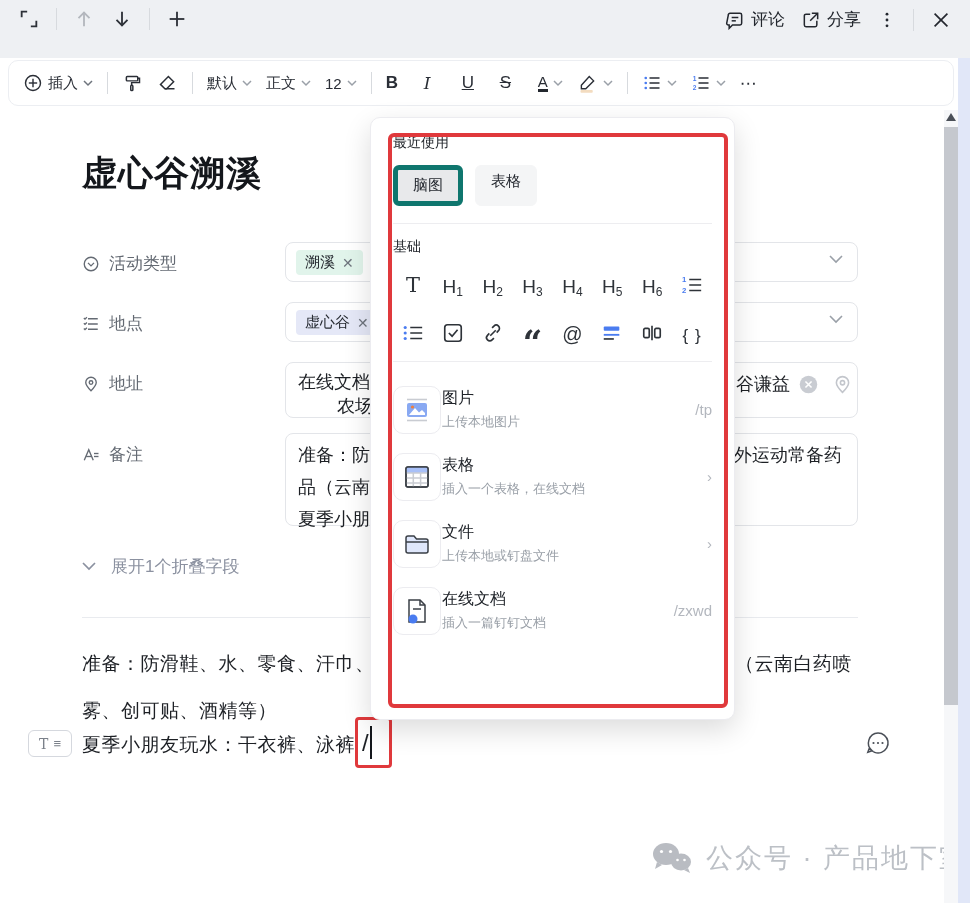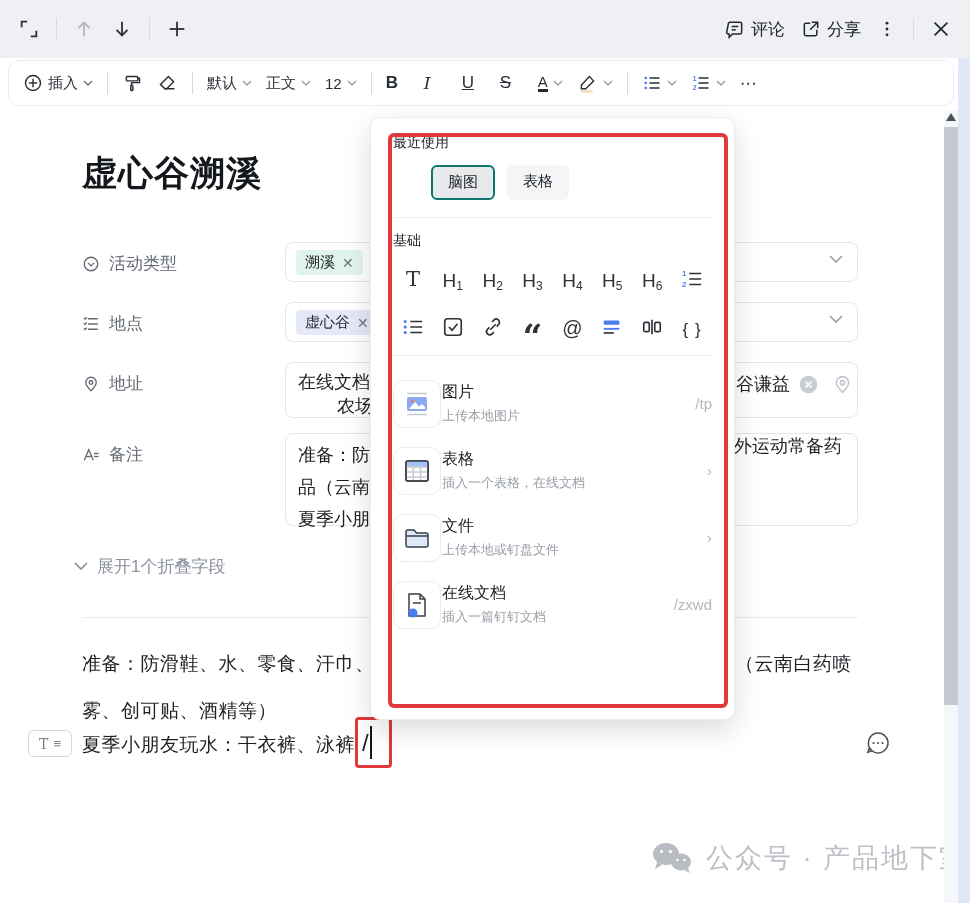--- a/index.html
+++ b/index.html
@@ -2,21 +2,21 @@
 <html><head>
 <meta charset="utf-8">
 <style>
   * { margin:0; padding:0; box-sizing:border-box; }
   html,body { width:970px; height:903px; overflow:hidden;
     font-family:"Liberation Sans", sans-serif; background:#fff; color:#23272e; }
   .abs { position:absolute; }
 
   
   #topbar { position:absolute; left:0; top:0; width:970px; height:58px;
-    background:#eef0f3; display:flex; align-items:center; justify-content:space-between;
+    background:#eef0f3; display:flex; align-items:flex-start; justify-content:space-between;
     padding:8px 18px; }
   .tb-group { display:flex; align-items:center; gap:16px; }
   .tb-btn { display:flex; align-items:center; gap:6px; font-size:17px; color:#23272e;
     cursor:pointer; }
   .vdiv { width:1px; height:22px; background:#d7dade; }
   .icon-svg { display:block; }
 
   
   #toolbar { position:absolute; left:8px; top:60px; width:946px; height:46px;
     background:#fff; border:1px solid #eceef2; border-radius:10px;
@@ -35,22 +35,22 @@
     color:#14171c; letter-spacing:1px; }
   .field-label { position:absolute; left:82px; display:flex; align-items:center; gap:9px;
     font-size:17px; color:#646a73; }
   .field-box { position:absolute; left:285px; width:573px; background:#fff;
     border:1px solid #e3e5e9; border-radius:8px; }
   .tag { position:absolute; left:10px; top:7px; display:flex; align-items:center; gap:7px;
     font-size:15px; color:#23272e; padding:3px 9px; border-radius:4px; }
   .tag-x { color:#6e747d; font-size:14px; }
   .box-chev { position:absolute; right:14px; top:12px; }
   .frag { position:absolute; font-size:18px; color:#1d2025; white-space:nowrap; }
-  #collapse-row { position:absolute; left:74px; top:555px; display:flex; align-items:center;
-    gap:9px; font-size:17px; color:#8b91a0; cursor:pointer; }
+  #collapse-row { position:absolute; left:82px; top:555px; display:flex; align-items:center;
+    gap:15px; font-size:17px; color:#8b91a0; cursor:pointer; }
   #fields-divider { position:absolute; left:82px; top:617px; width:776px; height:1px;
     background:#e9ebef; }
   .para { position:absolute; left:82px; font-size:19px; color:#1d2025; white-space:nowrap;
     letter-spacing:0.5px; }
 
   
   #block-handle { position:absolute; left:28px; top:730px; width:44px; height:27px;
     border:1px solid #d5d8de; border-radius:6px; background:#fff; display:flex;
     align-items:center; justify-content:center; gap:5px; color:#7b818a; }
   #block-handle .bh-t { font-family:"DejaVu Serif", serif; font-size:14px; }
@@ -81,21 +81,21 @@
   #scroll-thumb { position:absolute; left:944px; top:127px; width:14px; height:578px;
     background:#c5c8ce; }
 
   
   #popup { position:absolute; left:370px; top:117px; width:365px; height:603px;
     background:#fff; border:1px solid #ececf0; border-radius:10px;
     box-shadow:0 10px 28px rgba(0,0,0,.14); padding:16px 22px; overflow:hidden; z-index:10; }
   .pop-sec-title { font-size:14px; color:#20242a; }
   #chips { display:flex; gap:12px; margin-top:13px; }
   .chip { font-size:15px; color:#23272e; padding:6px 15px; border-radius:6px; cursor:pointer; }
-  .chip-0 { background:#e8e9eb; border:2px solid #0f766e;margin-left:38px; }
+  .chip-0 { background:#e8e9eb; border:5px solid #0f766e; }
   .chip-1 { background:#f4f5f6; border:1px solid #f4f5f6; }
   .pop-hr { border:none; border-top:1px solid #ededf0; margin:17px 0 14px; }
   #basic-grid { display:grid; grid-template-columns:repeat(8,1fr); row-gap:24px;
     margin-top:16px; justify-items:center; align-items:center; }
   .g-cell { height:24px; display:flex; align-items:flex-end; justify-content:center;
     color:#2e3339; cursor:pointer; }
   .g-t { font-family:"DejaVu Serif", serif; font-size:21px; line-height:1; }
   .g-h { font-size:19px; line-height:1; display:flex; align-items:flex-end; }
   .g-h sub { font-size:12px; line-height:1; transform:translateY(2px); }
   .g-at { font-size:20px; line-height:1; }
@@ -339,21 +339,21 @@
       <path d="M5.5 14 H12.5"></path>
       <path d="M16 10 H22"></path>
       <path d="M16 14 H22"></path>
   </svg>
   <span>备注</span>
 </div>
 <div class="field-box" style="top:433px; height:93px;">
   <span class="frag" style="left:12px; top:9px;">准备：防</span>
   <span class="frag" style="left:12px; top:41px;">品（云南</span>
   <span class="frag" style="left:12px; top:73px;">夏季小朋</span>
-  <span class="frag" style="left:448px; top:0;">外运动常备药</span>
+  <span class="frag" style="left:448px; top:9px;">外运动常备药</span>
 </div>
 
 <div id="collapse-row">
   <svg width="14" height="9" viewBox="0 0 14 9" fill="none" stroke="#8b91a0" stroke-width="1.7">
       <path d="M1 1 L7 7 L13 1"></path>
     </svg>
   <span>展开1个折叠字段</span>
 </div>
 <div id="fields-divider"></div>
 

